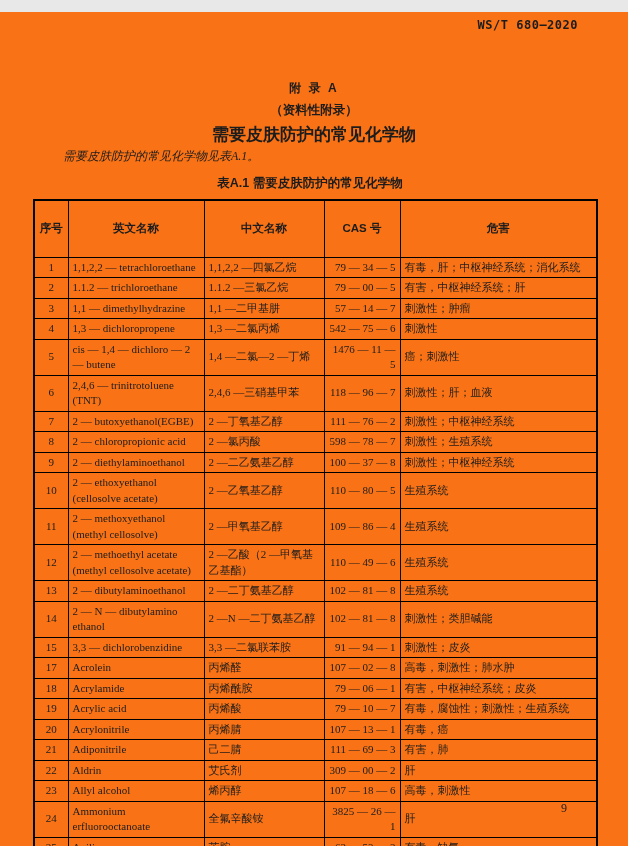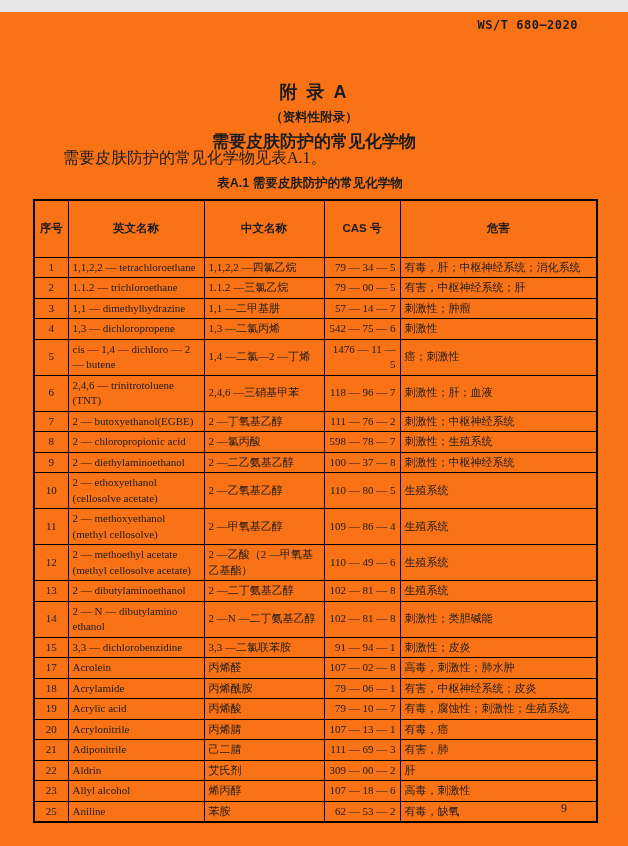--- a/index.html
+++ b/index.html
@@ -8,27 +8,27 @@
          font-family: "Liberation Serif", "DejaVu Serif", serif; color: #1c1c1c; }
   .page { position: absolute; left: 0; top: 12px; width: 628px; height: 846px;
           background: #f97316; }
 
   .doc-header { position: absolute; top: 6px; right: 50px;
                 font-family: "DejaVu Sans Mono", monospace;
                 font-weight: bold; font-size: 12px; letter-spacing: 0.5px; }
 
   .title-block { position: absolute; top: 68px; left: 0; width: 628px; text-align: center; }
   .title-line1 { font-family: "Liberation Sans", "DejaVu Sans", sans-serif;
-                 font-weight: bold; font-size: 18px; letter-spacing: 2px; margin-bottom: 5px; }
+                 font-weight: bold; font-size: 12px; letter-spacing: 2px; margin-bottom: 5px; }
   .title-line2 { font-family: Liberation Sans, sans-serif;
                  font-weight: bold; font-size: 12.5px; margin-bottom: 4px; }
   .title-line3 { font-family: "Liberation Sans", "DejaVu Sans", sans-serif;
                  font-weight: bold; font-size: 17px; }
 
-  .intro { position: absolute; top: 136px; left: 63px; font-size: 16px; }
+  .intro { position: absolute; top: 136px; left: 63px; font-size: 12px; font-style: italic; }
 
   .table-caption { position: absolute; top: 163px; left: 0; width: 620px; text-align: center;
                    font-family: "Liberation Sans", "DejaVu Sans", sans-serif;
                    font-weight: bold; font-size: 12.5px; }
 
   table.chem { position: absolute; left: 33px; top: 187px; width: 563px;
                border-collapse: collapse; border: 2px solid #000;
                table-layout: fixed; }
   table.chem th, table.chem td { border: 1px solid #000; font-size: 11px;
                line-height: 15.5px; padding: 2px 4px; vertical-align: middle;
@@ -227,20 +227,27 @@
       <td class="c-haz">肝</td>
     </tr>
         <tr>
       <td class="c-no">23</td>
       <td class="c-en">Allyl alcohol</td>
       <td class="c-cn">烯丙醇</td>
       <td class="c-cas">107 — 18 — 6</td>
       <td class="c-haz">高毒，刺激性</td>
     </tr>
         <tr>
+      <td class="c-no">24</td>
+      <td class="c-en">Ammonium  erfluorooctanoate</td>
+      <td class="c-cn">全氟辛酸铵</td>
+      <td class="c-cas">3825 — 26 — 1</td>
+      <td class="c-haz">肝</td>
+    </tr>
+        <tr>
       <td class="c-no">25</td>
       <td class="c-en">Aniline</td>
       <td class="c-cn">苯胺</td>
       <td class="c-cas">62 — 53 — 2</td>
       <td class="c-haz">有毒，缺氧</td>
     </tr>
       </tbody>
   </table>
 
   <div class="page-number">9</div>

